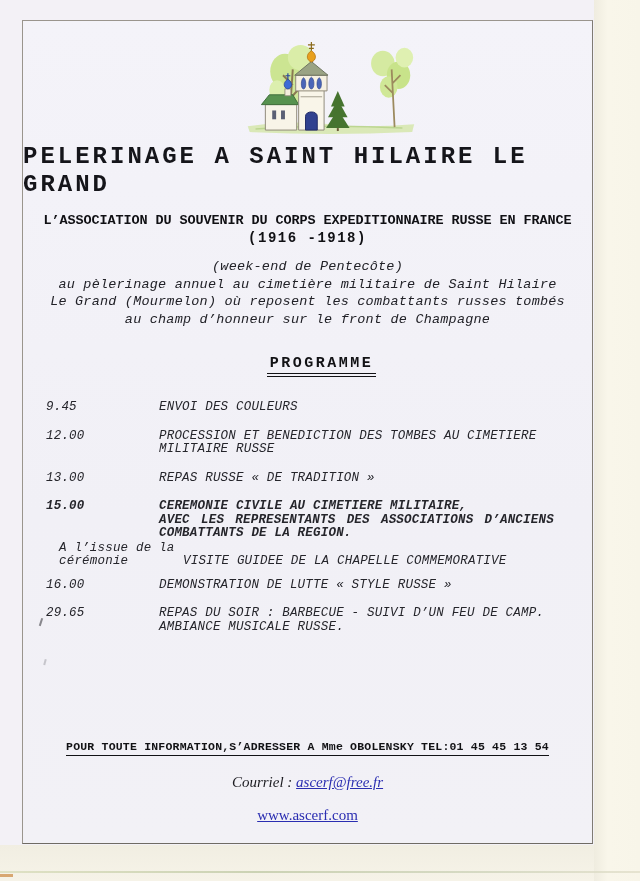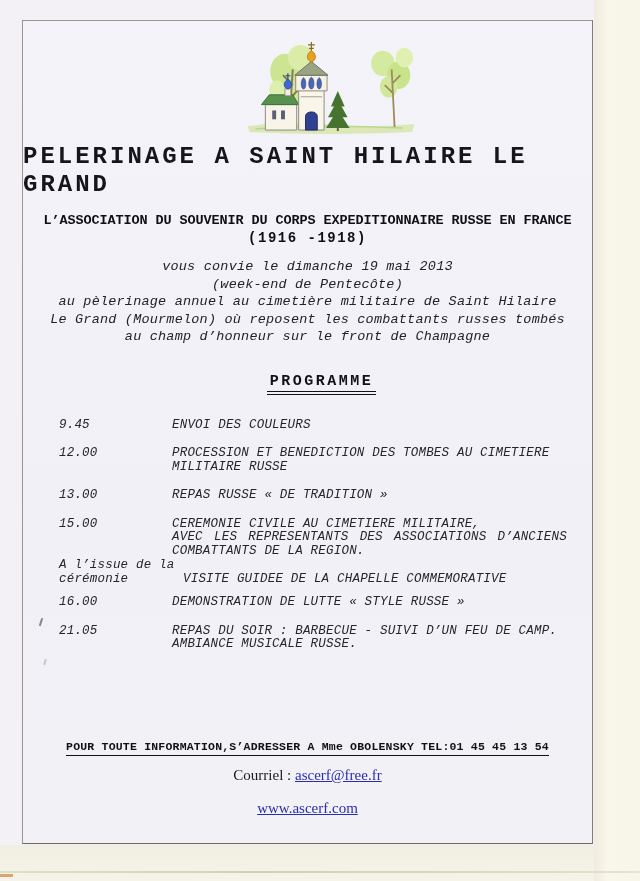--- a/index.html
+++ b/index.html
@@ -62,39 +62,39 @@
     color:#121215;
     margin-left:28px;
   }
 
   .sched {
     margin-top:24px;
     font-style:italic; font-size:12.5px; line-height:13.5px; letter-spacing:0.2px;
     color:#25252b;
   }
   .row  { display:flex; margin-bottom:15px; }
-  .row.tight { margin-bottom:1px; }
+  .row.tight { margin-bottom:1px;font-weight:bold; }
   .row.after-tight { margin-bottom:10px; }
-  .t    { flex:none; margin-left:36px; width:113px; }
+  .t    { flex:none; margin-left:23px; width:113px; }
   .t2   { flex:none; margin-left:36px; width:124px; }
   .d    { width:402px; }
   .ln   { display:block; }
   .justify-ln { word-spacing:3.5px; }
   .bottom-align { align-self:flex-end; }
 
   .footer { position:absolute; left:0; right:0; top:716px; text-align:center; }
   .info {
     display:inline-block;
     font-weight:700; font-size:11.5px; letter-spacing:0.2px;
     border-bottom:1.6px solid #121215; padding-bottom:2px;
     color:#121215; font-style:normal;
   }
   .courriel {
-    margin-top:11px;
-    font-family:"Liberation Serif",serif; font-size:15px; color:#1b1b20;
+    margin-top:18px;
+    font-family:"Liberation Serif",serif; font-size:15px; color:#1b1b20;font-style:italic;
   }
   .link { color:#2a2db1; text-decoration:underline; cursor:pointer; }
   .www  { margin-top:16px; font-family:"Liberation Serif",serif; font-size:15px; }
 
   .pen-mark { position:absolute; left:17px; top:597px; width:1.5px; height:8px;
               background:#6d6d72; transform:rotate(18deg); opacity:.8; }
   .pen-mark2{ position:absolute; left:21px; top:638px; width:1.5px; height:6px;
               background:#9a9aa0; transform:rotate(15deg); opacity:.5; }
 </style>
 </head>
@@ -158,21 +158,20 @@
 
   <div class="title">
     <div>PELERINAGE A SAINT HILAIRE LE</div>
     <div>GRAND</div>
   </div>
 
   <div class="assoc1">L’ASSOCIATION DU SOUVENIR DU CORPS EXPEDITIONNAIRE RUSSE EN FRANCE</div>
   <div class="assoc2">(1916 -1918)</div>
 
   <div class="invite">
-    <div>vous convie le dimanche 19 mai 2013</div>
     <div>(week-end de Pentecôte)</div>
     <div>au pèlerinage annuel au cimetière militaire de Saint Hilaire</div>
     <div>Le Grand (Mourmelon) où reposent les combattants russes tombés</div>
     <div>au champ d’honneur sur le front de Champagne</div>
   </div>
 
   <div class="prog-wrap">
     <span class="prog">PROGRAMME</span>
   </div>
 
@@ -222,21 +221,21 @@
     </div>
 
     <div class="row">
       <div class="t">16.00</div>
       <div class="d">
           <span class="ln">DEMONSTRATION DE LUTTE « STYLE RUSSE »</span>
         </div>
     </div>
 
     <div class="row">
-      <div class="t">21.05</div>
+      <div class="t">29.65</div>
       <div class="d">
         <span class="ln">REPAS DU SOIR : BARBECUE - SUIVI D’UN FEU DE CAMP.</span>
         <span class="ln">AMBIANCE MUSICALE RUSSE.</span>
       </div>
     </div>
 
   </div>
 
   <div class="footer">
     <span class="info">POUR TOUTE INFORMATION,S’ADRESSER A Mme OBOLENSKY TEL:01 45 45 13 54</span>

